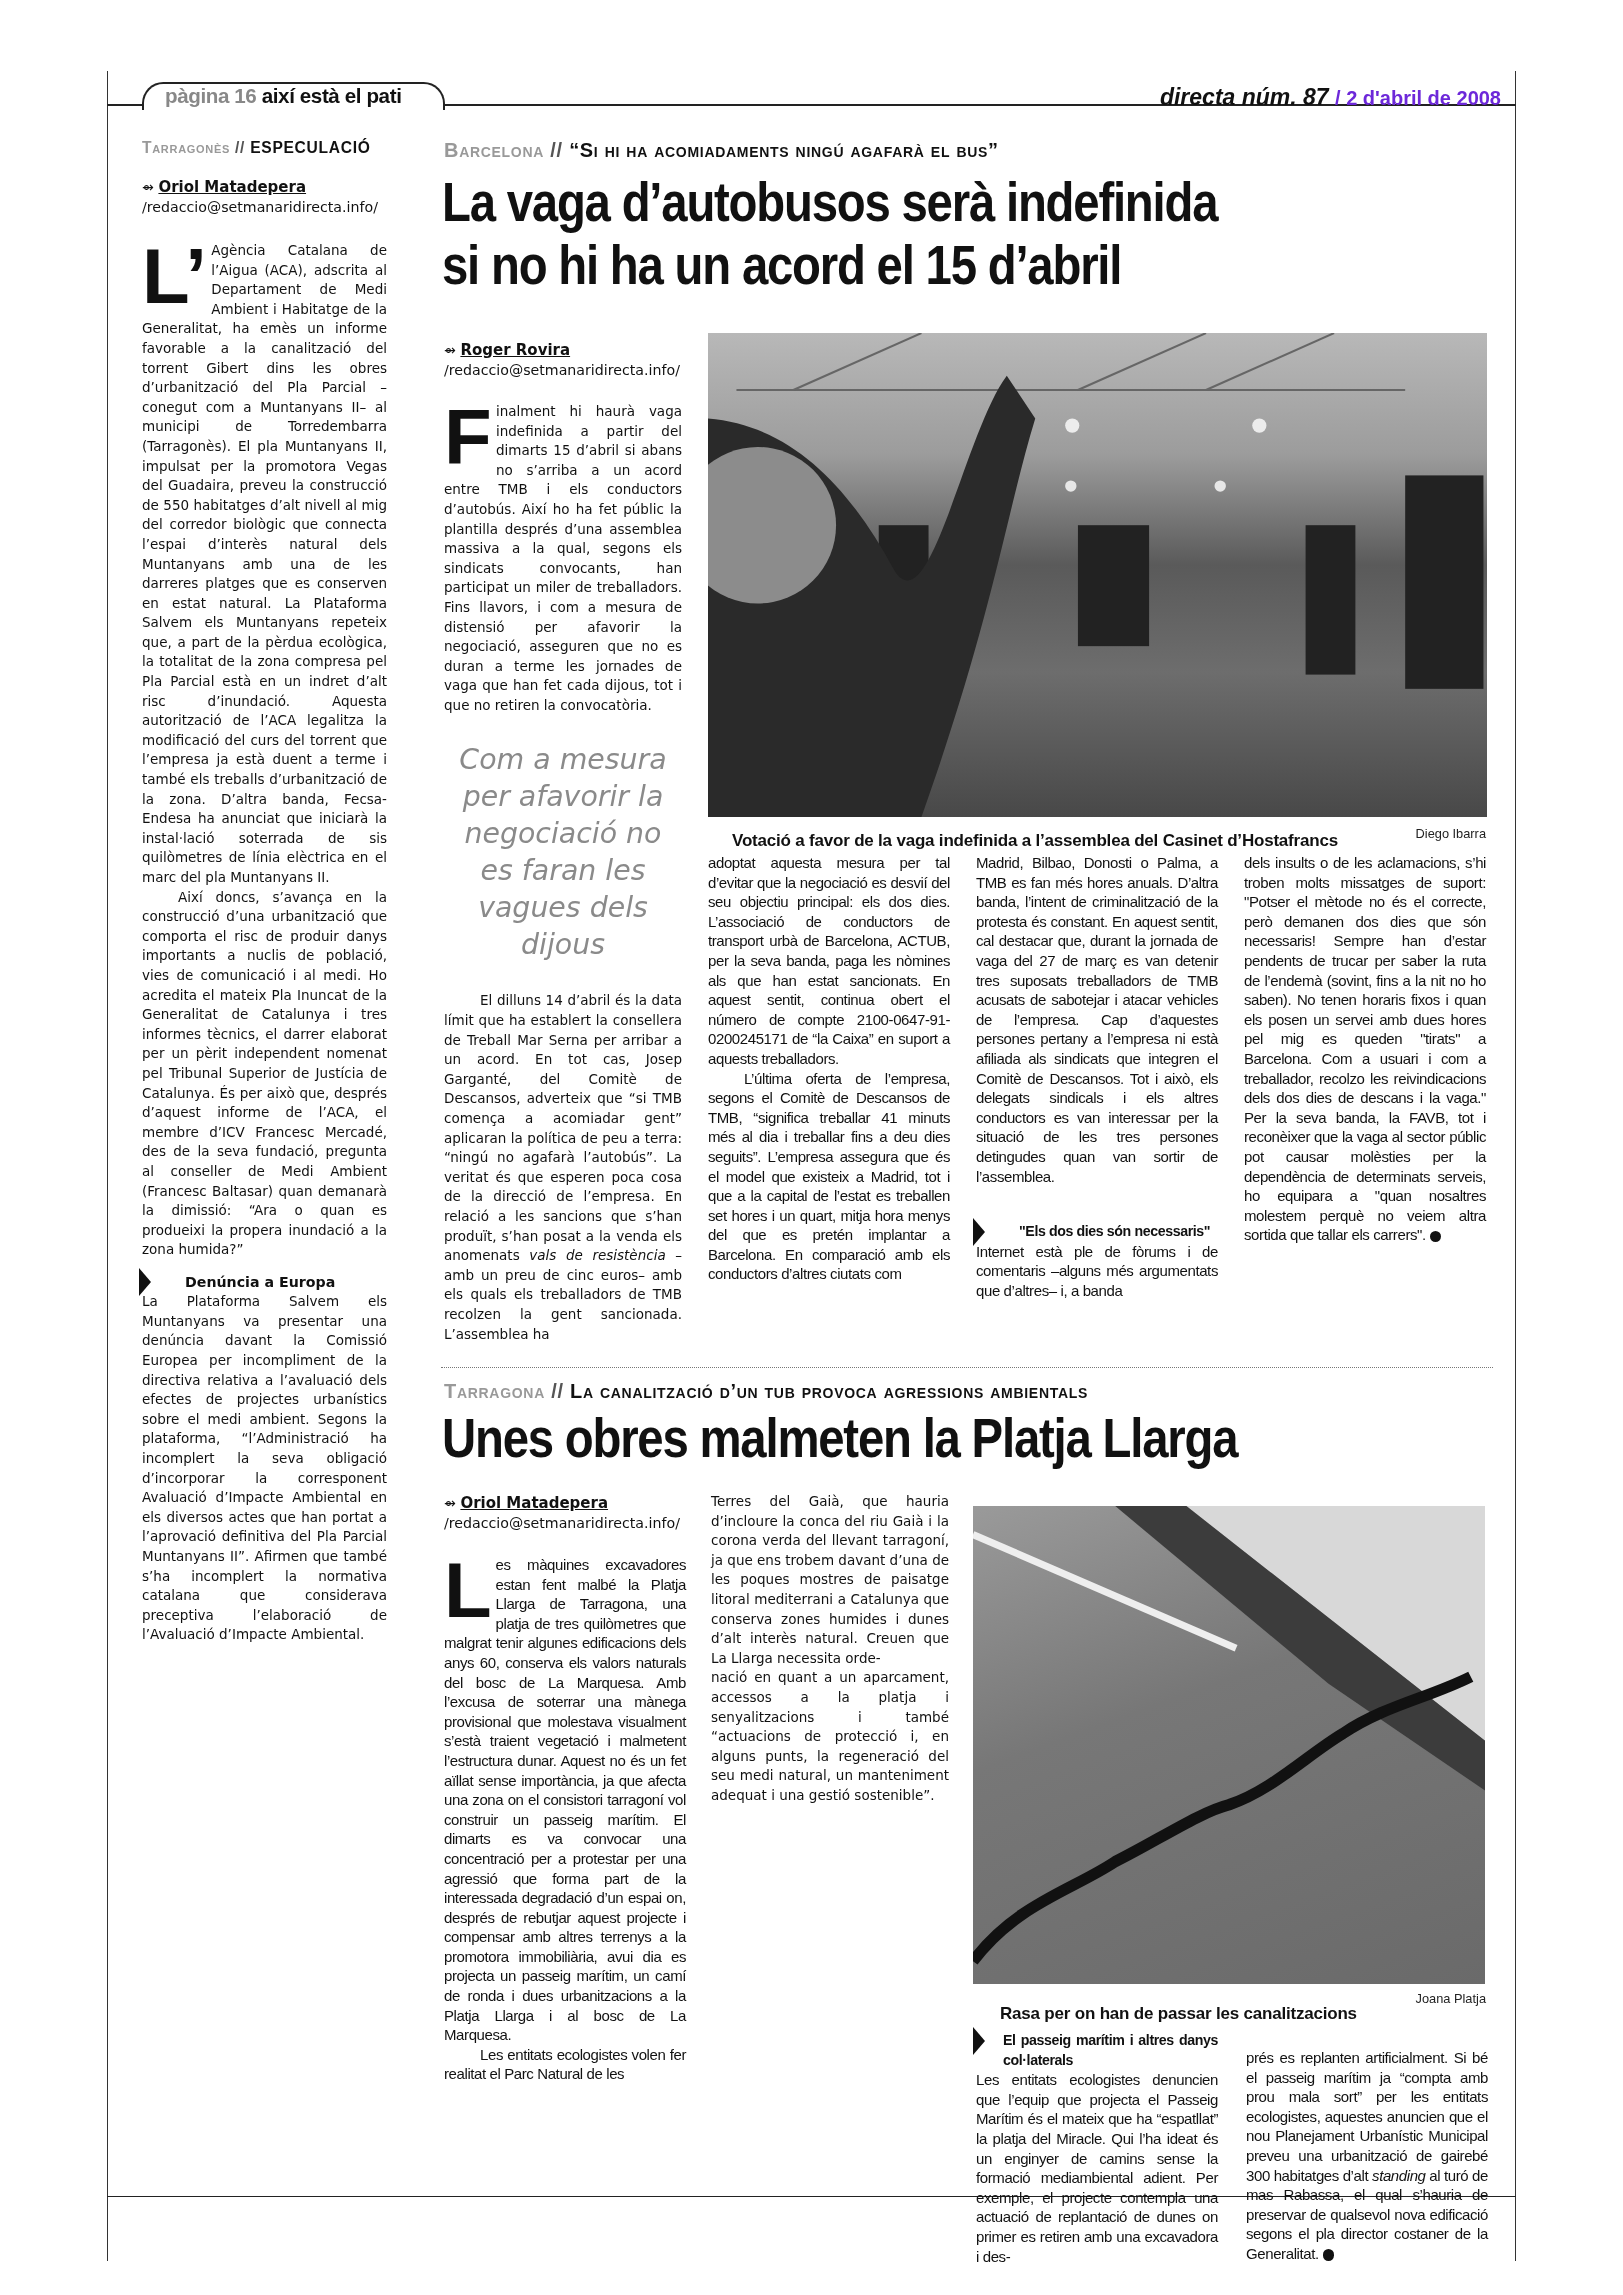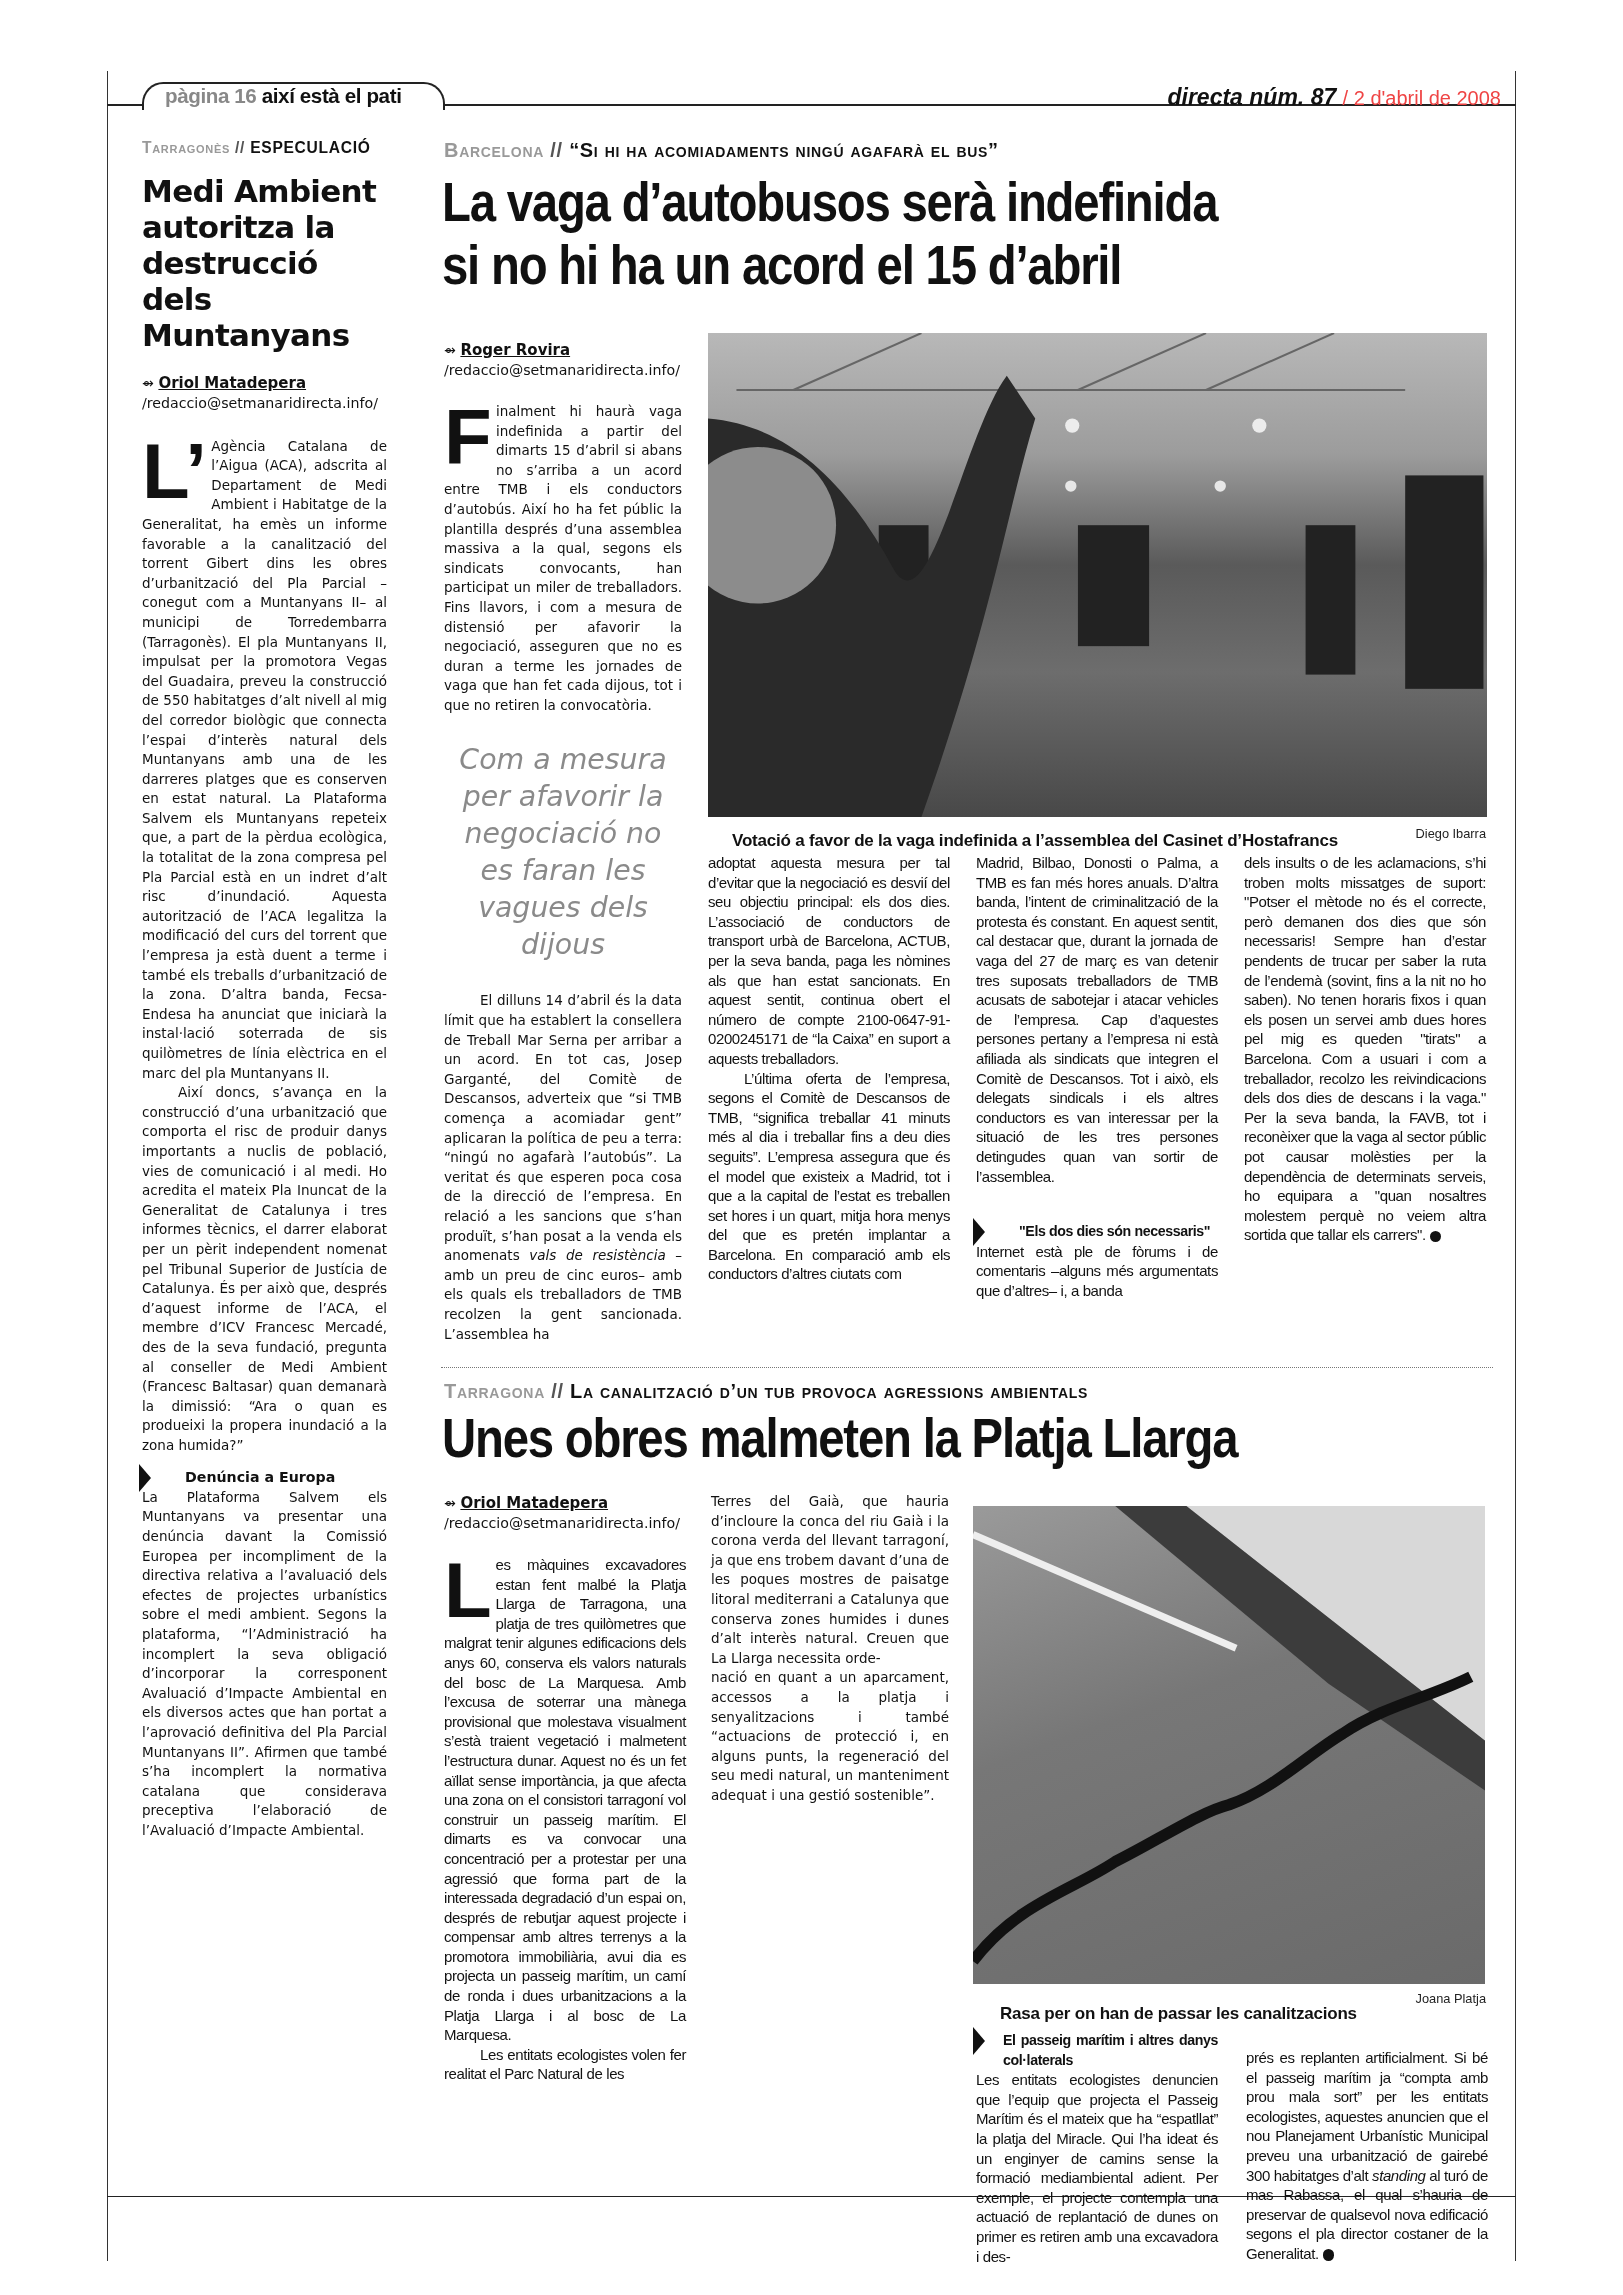--- a/index.html
+++ b/index.html
@@ -6,21 +6,21 @@
   body{width:1623px;height:2295px;position:relative;overflow:hidden;font-family:"DejaVu Sans",sans-serif;color:#111;}
   .abs{position:absolute;}
   
   .hline{position:absolute;left:107px;right:107px;top:104px;height:2.1px;background:#222;}
   .bline{position:absolute;left:107px;right:107px;top:2196px;height:1.4px;background:#222;}
   .vline{position:absolute;top:71px;width:1.4px;height:2190px;background:#333;}
   .tab{position:absolute;left:142px;top:82px;width:299px;height:25.6px;border:2.1px solid #222;border-bottom:none;border-radius:21.3px 21.3px 0 0;background:#fff;}
   .tab-text{position:absolute;left:165px;top:84px;font:bold 20.6px "Liberation Sans",sans-serif;letter-spacing:-0.4px;}
   .tab-text .pg{color:#888;}
   .folio{position:absolute;right:122px;top:84px;font:bold italic 23px "Liberation Sans",sans-serif;}
-  .folio .date{color:#ef4444;font-weight:normal;font-style:normal;font-size:20px;}
+  .folio .date{color:#6d28d9;font-weight:bold;font-style:normal;font-size:20px;}
   
   .kicker{font:bold 20px "Liberation Sans",sans-serif;font-variant:small-caps;letter-spacing:0.7px;}
   .kicker .place{color:#999;}
   .kicker .slash{color:#555;}
   .kicker.small{font-size:15.6px;}
   h1,h2{margin:0;}
   .mainhead{font:bold 55px "Liberation Sans",sans-serif;letter-spacing:-1.4px;line-height:63px;transform:scaleX(0.86);transform-origin:left top;white-space:nowrap;}
   .sidehead{font:bold 31px "DejaVu Sans",sans-serif;line-height:36px;letter-spacing:-0.7px;}
   .byline{font-size:14.2px;line-height:20px;}
   .byline b{font-size:15px;text-decoration:underline;}
@@ -54,21 +54,20 @@
   <span>directa núm. 87</span>
   <span class="date">/ 2 d'abril de 2008</span>
 </div>
 
 <div class="abs" style="left:142px;top:139px;width:245px;">
   <div class="kicker small">
     <span class="place">Tarragonès</span>
     <span class="slash">//</span>
     <span>ESPECULACIÓ</span>
   </div>
-  <h2 class="sidehead" style="margin-top:15.6px;">Medi Ambient autoritza la destrucció dels Muntanyans</h2>
   <div class="byline" style="margin-top:20px;">
     <span>⇴</span>
     <b>Oriol Matadepera</b><br>
     <span>/redaccio@setmanaridirecta.info/</span>
   </div>
   <div class="body" style="margin-top:24px;">
     <p><span class="drop">L’</span><span>Agència Catalana de l’Aigua (ACA), adscrita al Departament de Medi Ambient i Habitatge de la Generalitat, ha emès un informe favorable a la canalització del torrent Gibert dins les obres d’urbanització del Pla Parcial –conegut com a Muntanyans II– al municipi de Torredembarra (Tarragonès). El pla Muntanyans II, impulsat per la promotora Vegas del Guadaira, preveu la construcció de 550 habitatges d’alt nivell al mig del corredor biològic que connecta l’espai d’interès natural dels Muntanyans amb una de les darreres platges que es conserven en estat natural. La Plataforma Salvem els Muntanyans repeteix que, a part de la pèrdua ecològica, la totalitat de la zona compresa pel Pla Parcial està en un indret d’alt risc d’inundació. Aquesta autorització de l’ACA legalitza la modificació del curs del torrent que l’empresa ja està duent a terme i també els treballs d’urbanització de la zona. D’altra banda, Fecsa-Endesa ha anunciat que iniciarà la instal·lació soterrada de sis quilòmetres de línia elèctrica en el marc del pla Muntanyans II.</span></p>
     <p class="ind">Així doncs, s’avança en la construcció d’una urbanització que comporta el risc de produir danys importants a nuclis de població, vies de comunicació i al medi. Ho acredita el mateix Pla Inuncat de la Generalitat de Catalunya i tres informes tècnics, el darrer elaborat per un pèrit independent nomenat pel Tribunal Superior de Justícia de Catalunya. És per això que, després d’aquest informe de l’ACA, el membre d’ICV Francesc Mercadé, des de la seva fundació, pregunta al conseller de Medi Ambient (Francesc Baltasar) quan demanarà la dimissió: “Ara o quan es produeixi la propera inundació a la zona humida?”</p>
     <div class="subhead"><span class="arrow"></span><span>Denúncia a Europa</span></div>
     <p>La Plataforma Salvem els Muntanyans va presentar una denúncia davant la Comissió Europea per incompliment de la directiva relativa a l’avaluació dels efectes de projectes urbanístics sobre el medi ambient. Segons la plataforma, “l’Administració ha incomplert la seva obligació d’incorporar la corresponent Avaluació d’Impacte Ambiental en els diversos actes que han portat a l’aprovació definitiva del Pla Parcial Muntanyans II”. Afirmen que també s’ha incomplert la normativa catalana que considerava preceptiva l’elaboració de l’Avaluació d’Impacte Ambiental.</p>

